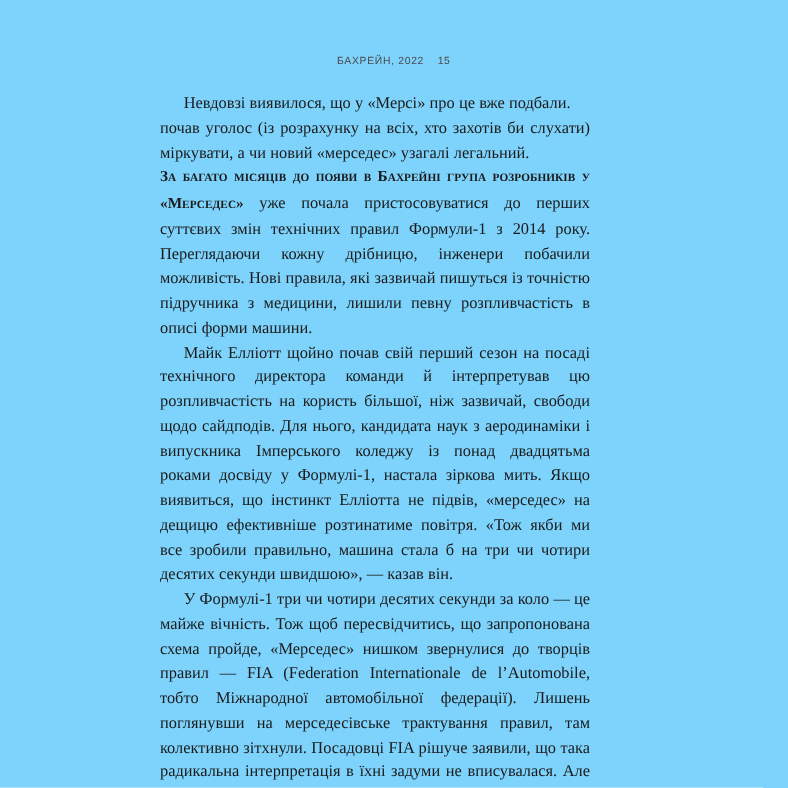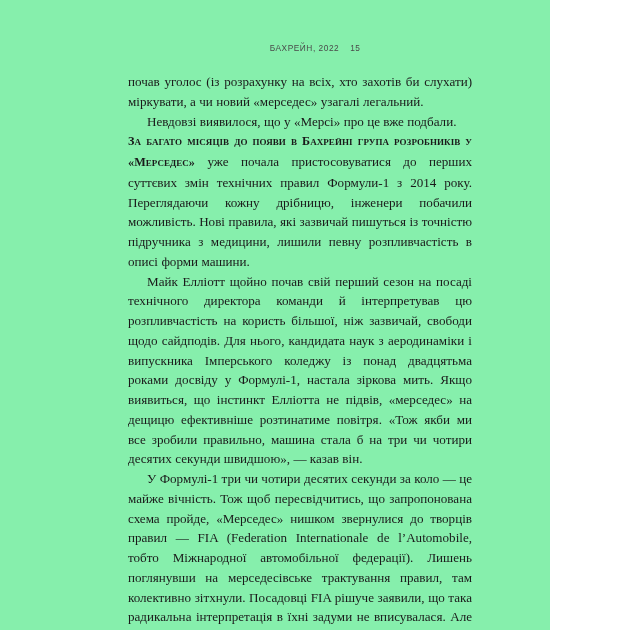--- a/index.html
+++ b/index.html
@@ -10,23 +10,23 @@
     width: 630px;
     height: 630px;
     background: #ffffff;
     font-family: "Liberation Serif", "DejaVu Serif", serif;
     color: #1a1a1a;
     overflow: hidden;
   }
 
   .page {
     position: relative;
-    width: 550px;
+    width: 630px;
     height: 630px;
-    background: #86efac;
+    background: #7dd3fc;
   }
 
   
   .running-head {
     position: absolute;
     top: 43px;
     left: 0;
     width: 630px;
     text-align: center;
     font-family: "Liberation Sans", "DejaVu Sans", sans-serif;
@@ -85,23 +85,23 @@
 <body>
 
 <div class="page">
 
   <div class="running-head">
     <span class="rh-title">БАХРЕЙН, 2022</span><span class="rh-folio">15</span>
   </div>
 
   <div class="textblock">
 
+    <p class="para indent">Невдовзі виявилося, що у «Мерсі» про це вже подбали.</p>
+
     <p class="para noindent">почав уголос (із розрахунку на всіх, хто захотів би слухати) міркувати, а чи новий «мерседес» узагалі легальний.</p>
-
-    <p class="para indent">Невдовзі виявилося, що у «Мерсі» про це вже подбали.</p>
 
     <p class="para noindent gap-before"><span class="lead">За багато місяців до появи в Бахрейні група розробників у «Мерседес»</span><span> уже почала пристосовуватися до перших суттєвих змін технічних правил Формули-1 з 2014 року. Переглядаючи кожну дрібницю, інженери побачили можливість. Нові правила, які зазвичай пишуться із точністю підручника з медицини, лишили певну розпливчастість в описі форми машини.</span></p>
 
     <p class="para indent">Майк Елліотт щойно почав свій перший сезон на посаді технічного директора команди й інтерпретував цю розпливчастість на користь більшої, ніж зазвичай, свободи щодо сайдподів. Для нього, кандидата наук з аеродинаміки і випускника Імперського коледжу із понад двадцятьма роками досвіду у Формулі-1, настала зіркова мить. Якщо виявиться, що інстинкт Елліотта не підвів, «мерседес» на дещицю ефективніше розтинатиме повітря. «Тож якби ми все зробили правильно, машина стала б на три чи чотири десятих секунди швидшою», — казав він.</p>
 
     <p class="para indent"><span>У Формулі-1 три чи чотири десятих секунди за коло — це майже вічність. Тож щоб пересвідчитись, що запропонована схема пройде, «Мерседес» нишком звернулися до творців правил — </span><span class="ital">FIA</span><span> (</span><span class="ital">Federation Internationale de l’Automobile</span><span>, тобто Міжнародної автомобільної федерації). Лишень поглянувши на мерседесівське трактування правил, там колективно зітхнули. Посадовці </span><span class="ital">FIA</span><span> рішуче заявили, що така радикальна інтерпретація в їхні задуми не вписувалася. Але чи суперечила вона будь-яким іншим правилам? На це запитання у </span></p>
 
   </div>
 
 </div>

